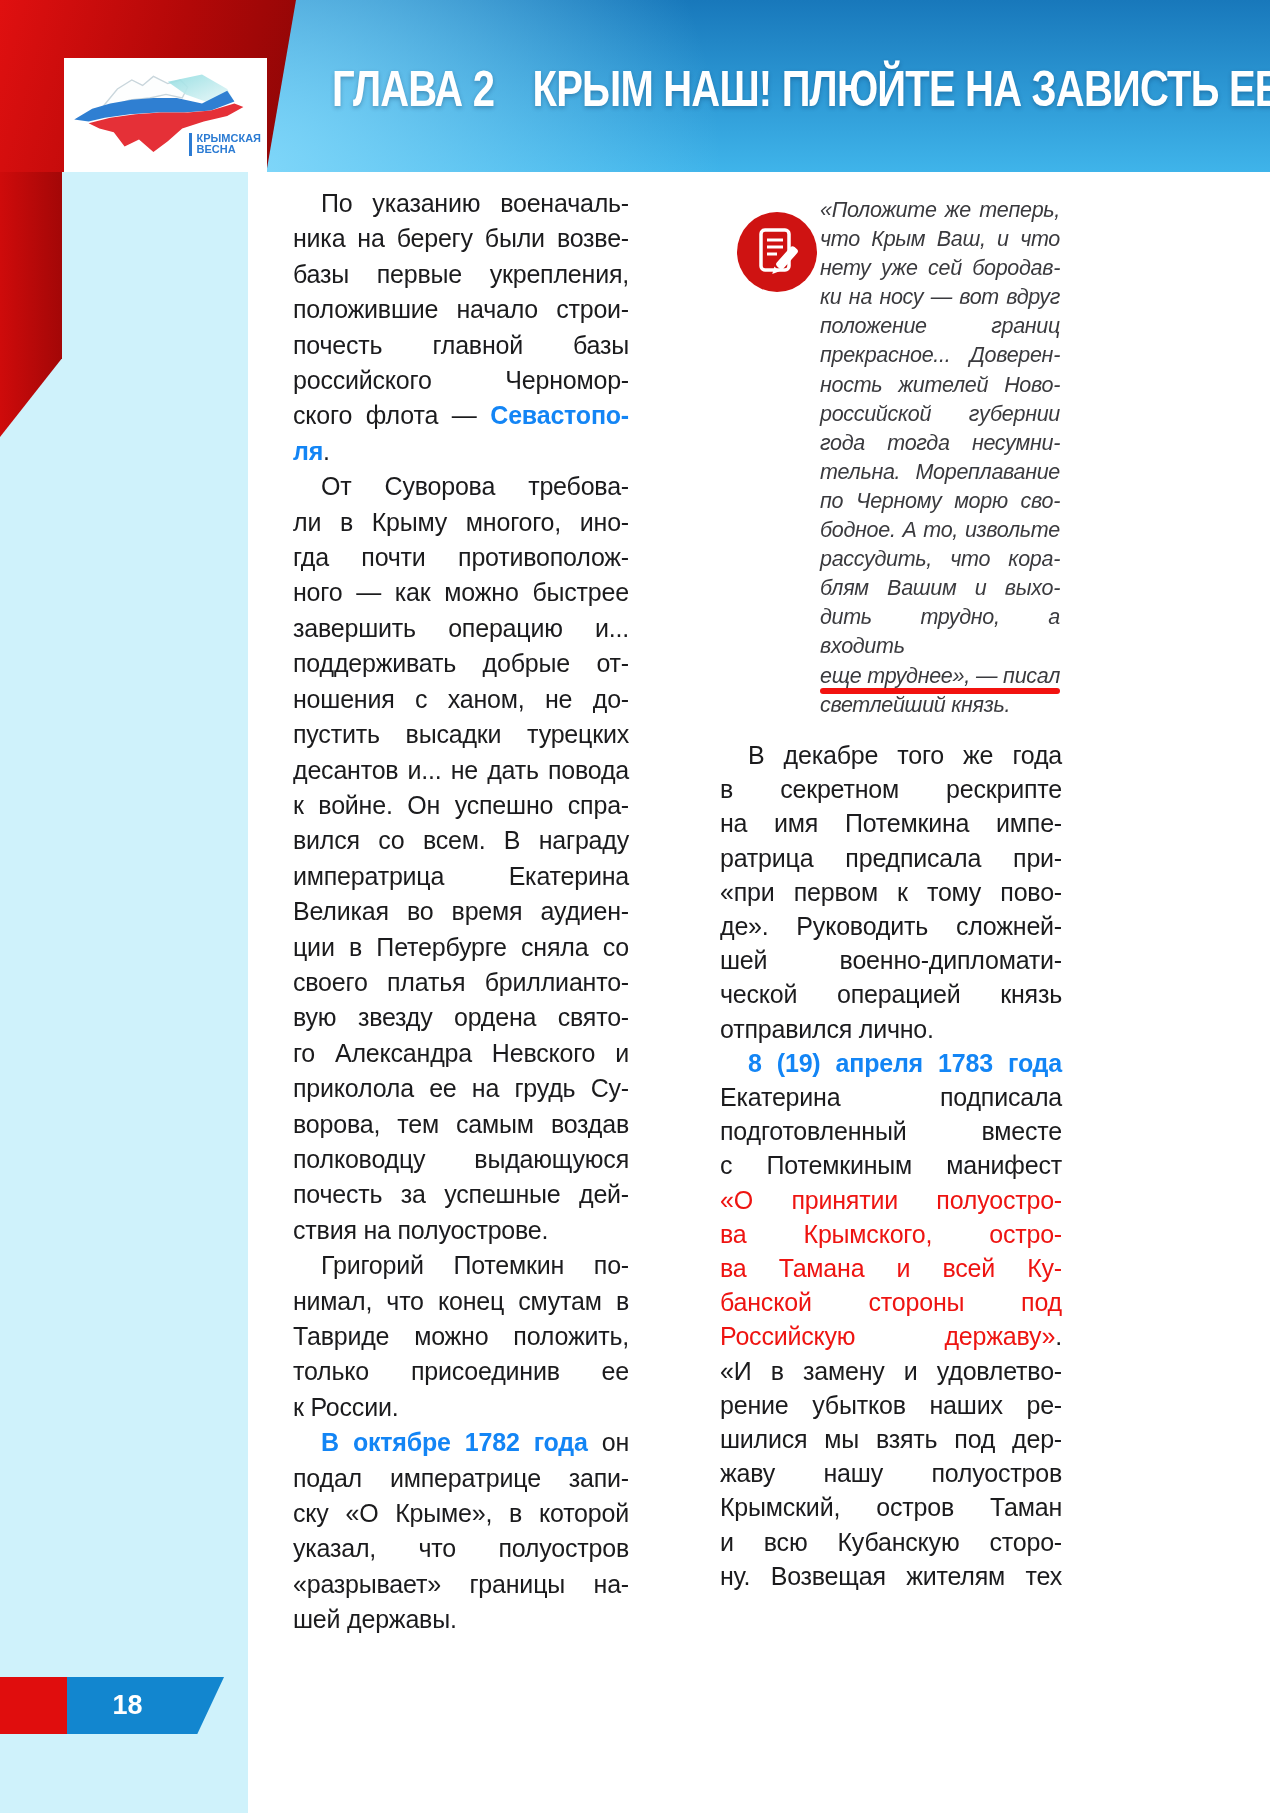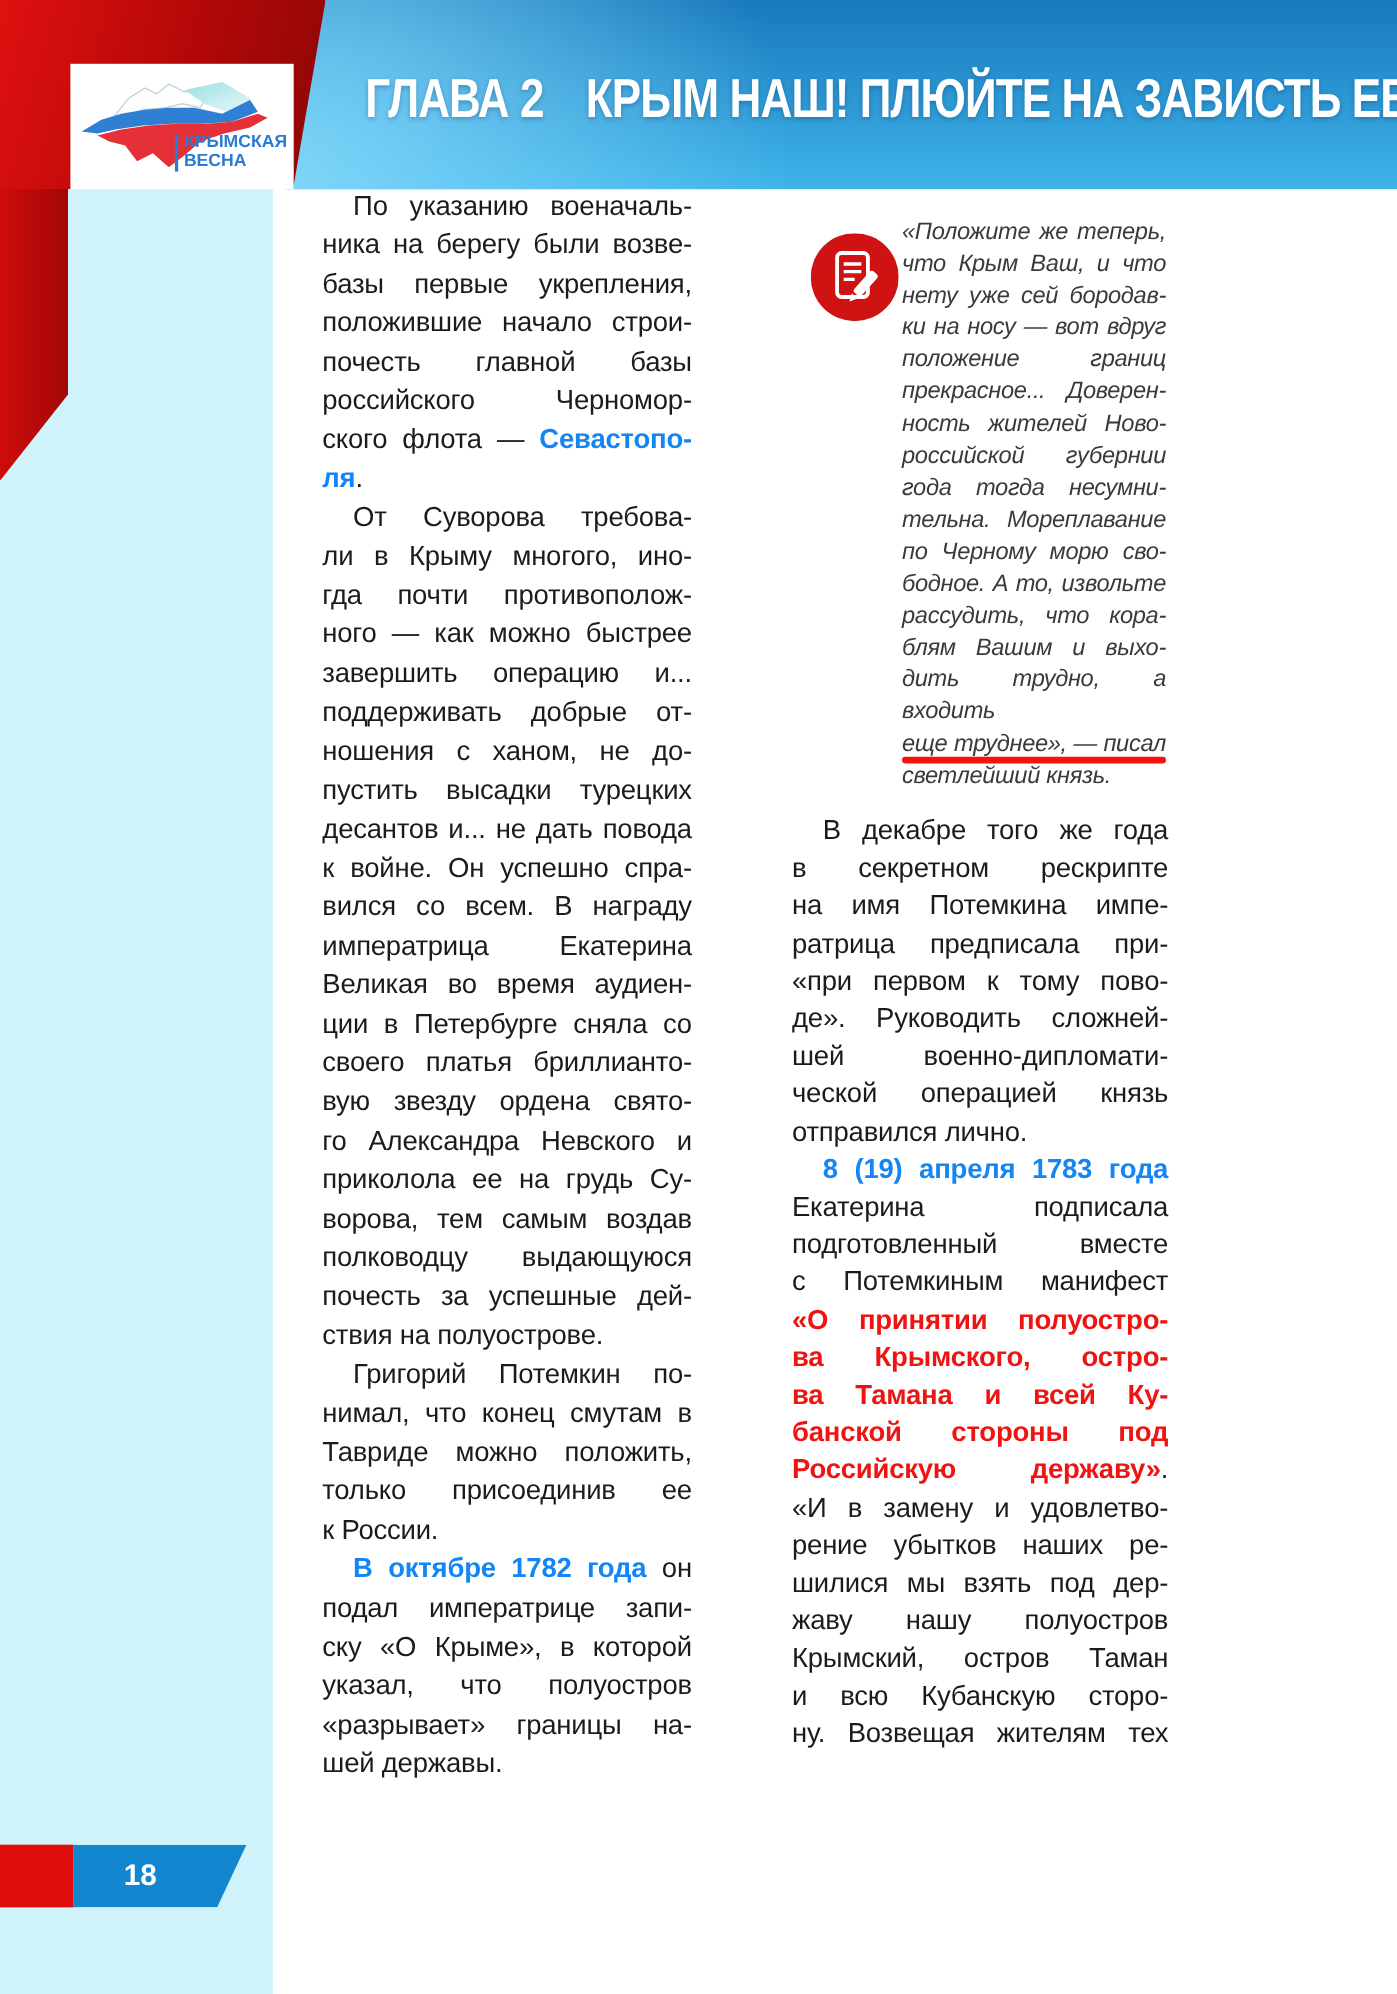--- a/index.html
+++ b/index.html
@@ -20,32 +20,32 @@
   .header-text{transform:scaleX(.8);transform-origin:left center;white-space:nowrap;padding-top:6px;}
   .h-chap,.h-title{font-weight:700;font-size:50px;color:#fff;letter-spacing:-1px;
       text-shadow:0 2px 5px rgba(0,40,80,.3);}
   .h-chap{margin-right:48px;}
   .header-red{position:absolute;left:0;top:0;width:296px;height:172px;
       background:linear-gradient(105deg,#e01010 0%,#b30808 55%,#8d0606 100%);
       clip-path:polygon(0 0,100% 0,90% 100%,0 100%);}
   .logo-box{position:absolute;left:64px;top:58px;width:203px;height:114px;background:#fff;}
   .logo-box svg.map{position:absolute;left:2px;top:4px;}
   .logo-text{position:absolute;right:6px;bottom:16px;border-left:3px solid var(--logo-blue);
-      padding-left:5px;color:var(--logo-blue);font-weight:700;font-size:16px;line-height:1.05;}
+      padding-left:5px;color:var(--logo-blue);font-weight:700;font-size:11px;line-height:1.05;}
 
   
   .textcol{position:absolute;color:var(--body-text);font-size:25px;line-height:35.4px;
       letter-spacing:-0.2px;}
-  #col-left{left:293px;top:170px;width:336px;}
+  #col-left{left:293px;top:186px;width:336px;}
   #col-right{left:720px;top:738px;width:342px;line-height:34.2px;}
   .line{text-align:justify;text-align-last:justify;}
   .line.last{text-align-last:left;}
   .line.ind{padding-left:28px;}
   .blue{color:var(--blue-accent);font-weight:700;}
-  .red{color:var(--red-accent);font-weight:700;}
+  .red{color:var(--red-accent);font-weight:400;}
 
   
   .quote-icon{position:absolute;left:737px;top:212px;width:80px;height:80px;}
   #quote-text{position:absolute;left:820px;top:196px;width:240px;color:var(--quote-text);
       font-size:21.5px;line-height:29.1px;font-weight:400;font-style:italic;letter-spacing:-0.3px;}
   .quote-divider{position:absolute;left:820px;top:688px;width:240px;height:6px;
       background:var(--divider-red);border-radius:3px;}
 
   
   .badge{position:absolute;left:0;top:1677px;height:57px;}

